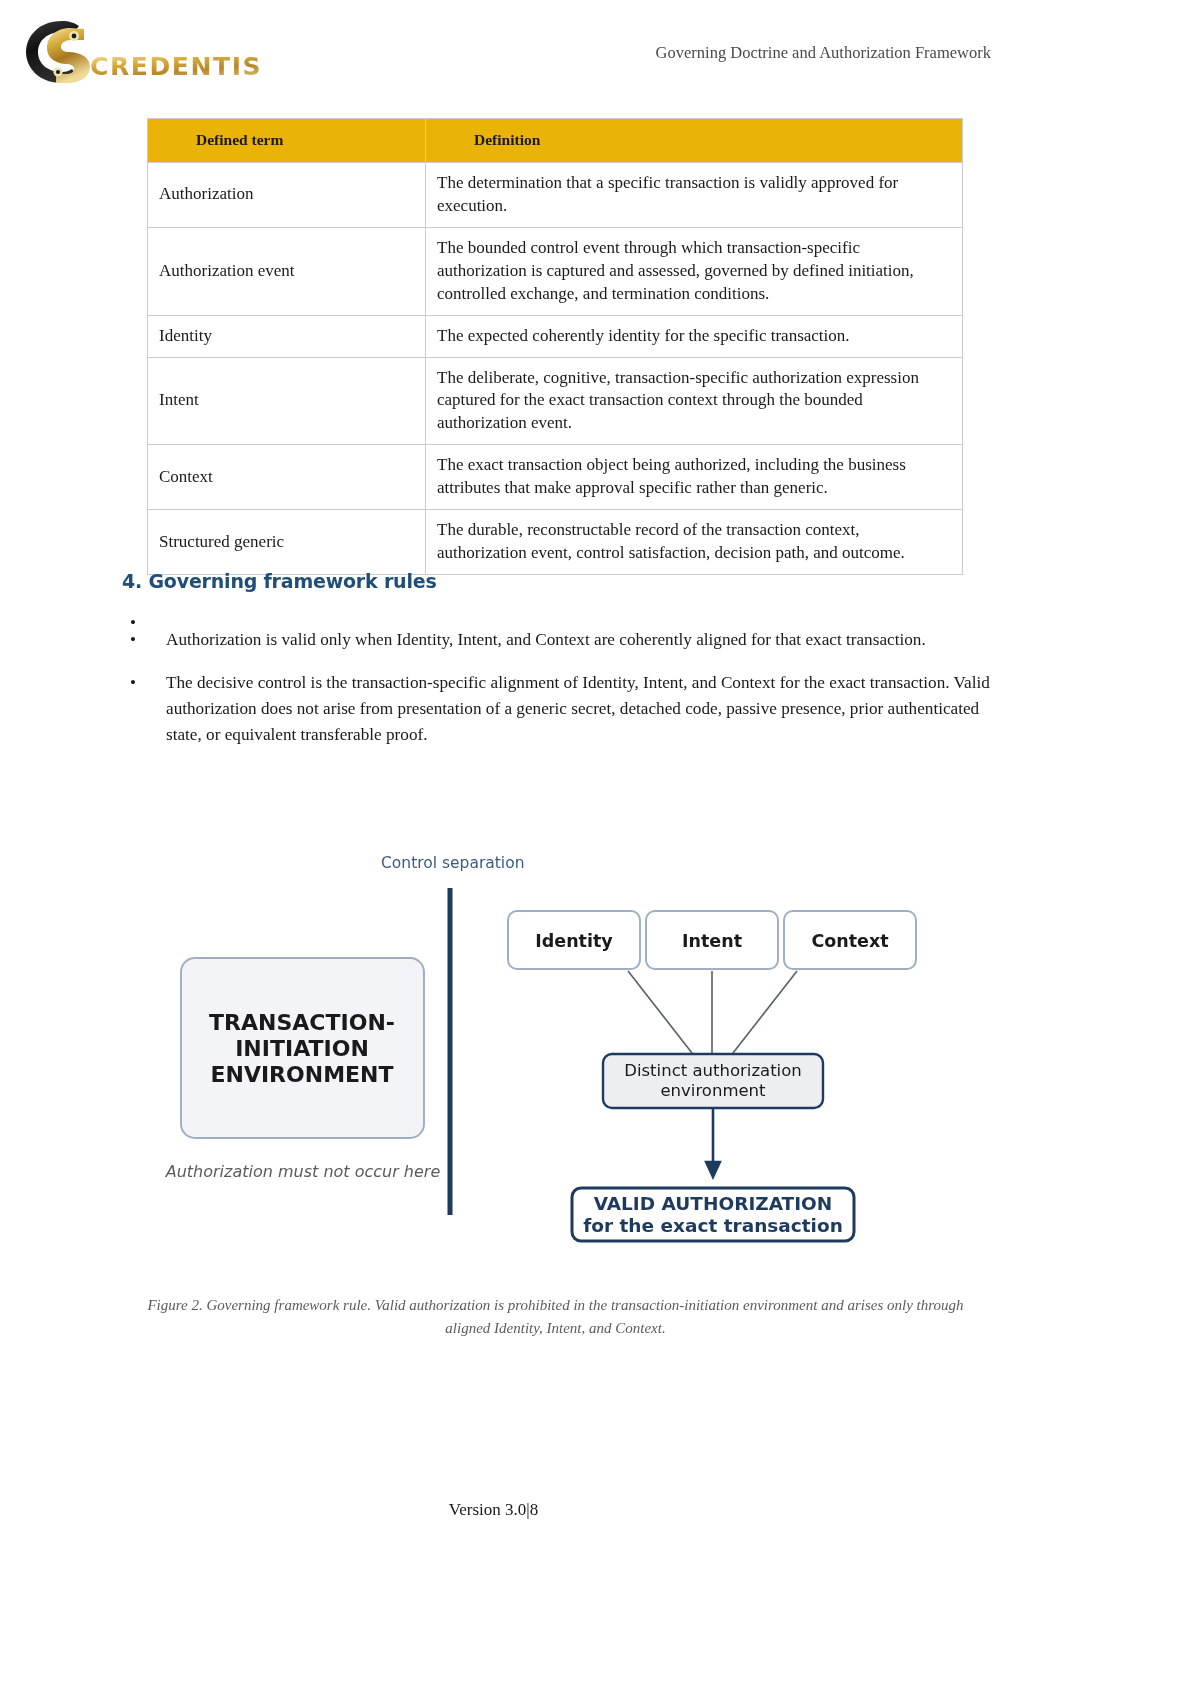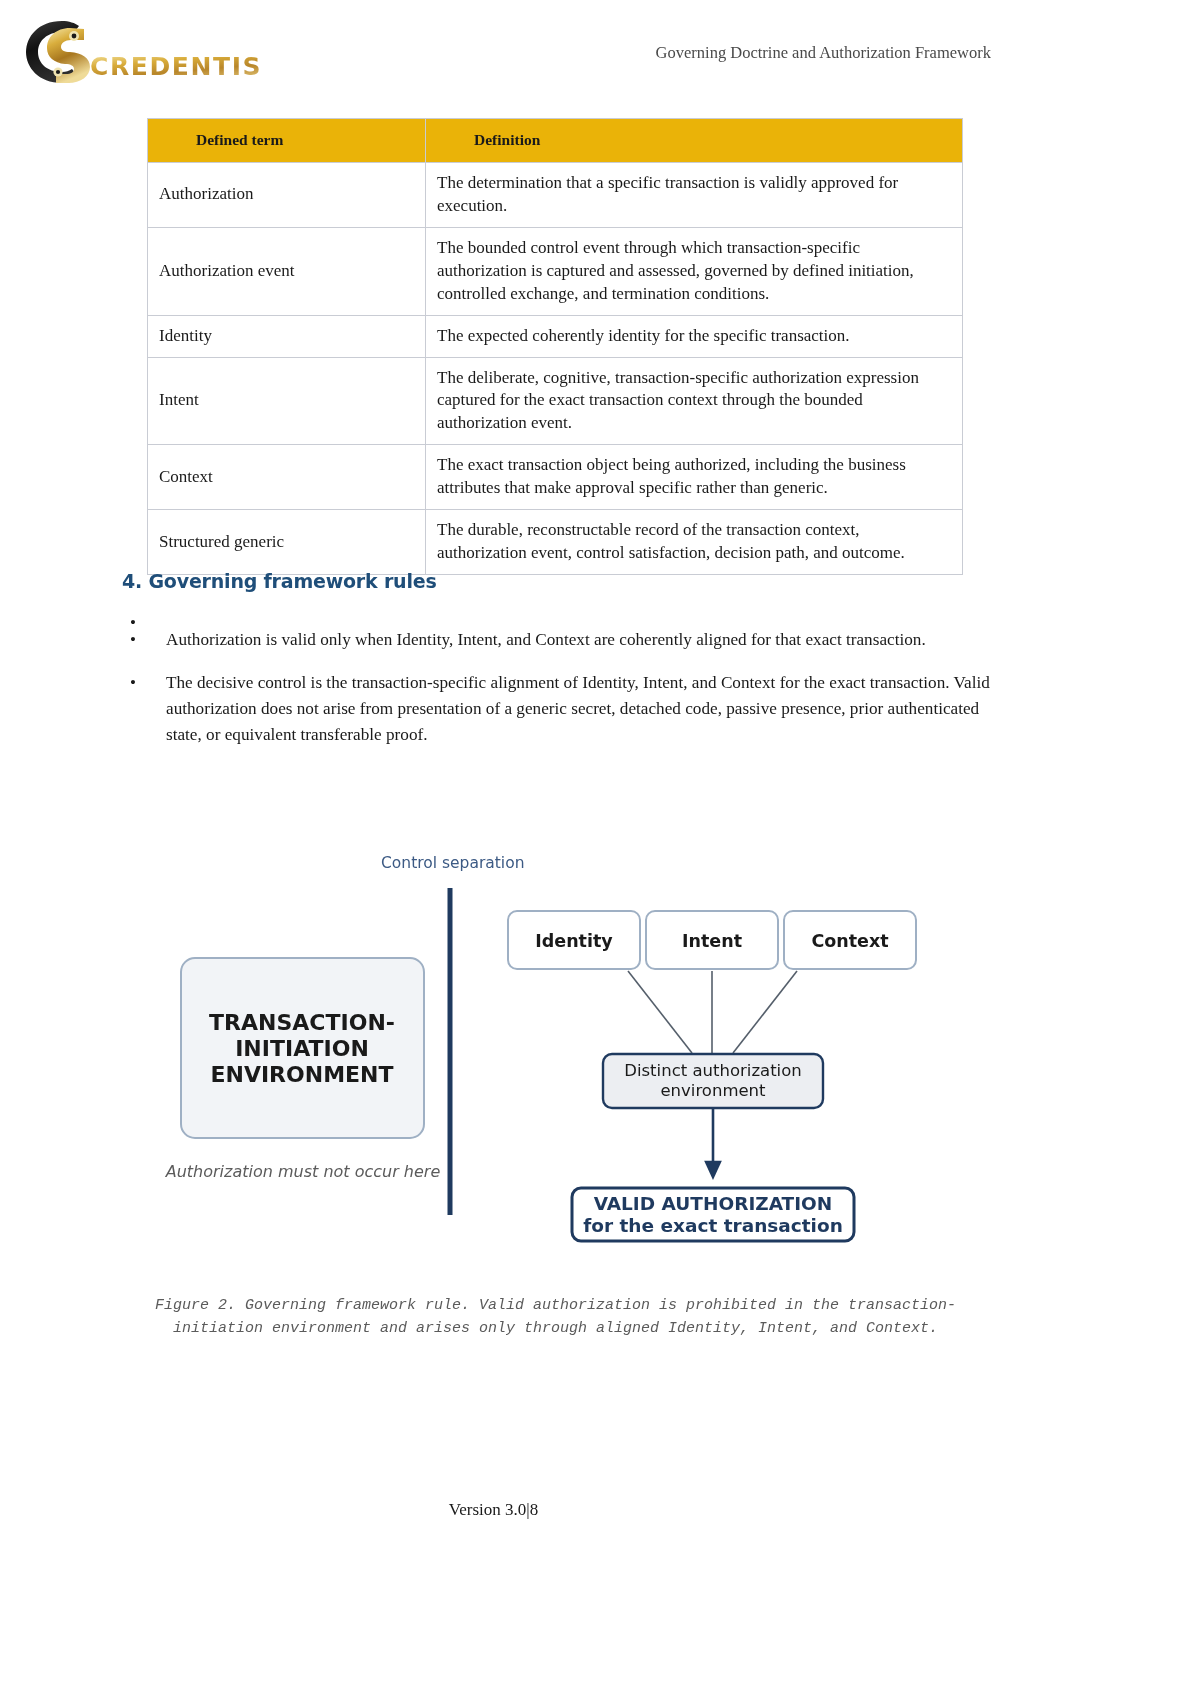--- a/index.html
+++ b/index.html
@@ -148,21 +148,20 @@
   .fig-caption {
     position: absolute;
     left: 128px;
     top: 1294px;
     width: 855px;
     text-align: center;
     font-style: italic;
     font-size: 15px;
     line-height: 1.55;
     color: #5b5b5b;
-    font-family: Liberation Mono, monospace;
   }
 
   
   .footer {
     position: absolute;
     left: 0;
     top: 1500px;
     width: 987px;
     text-align: center;
     font-size: 17px;

